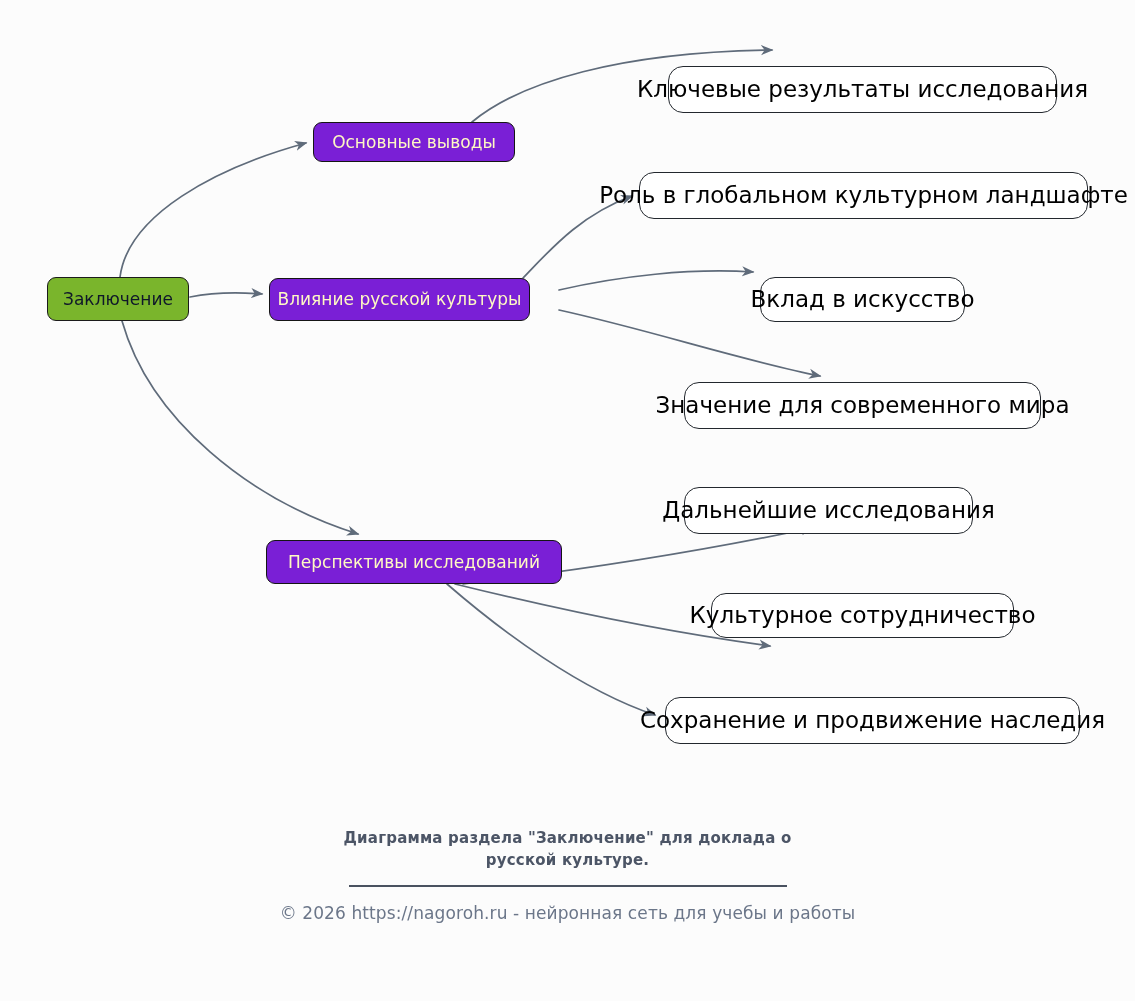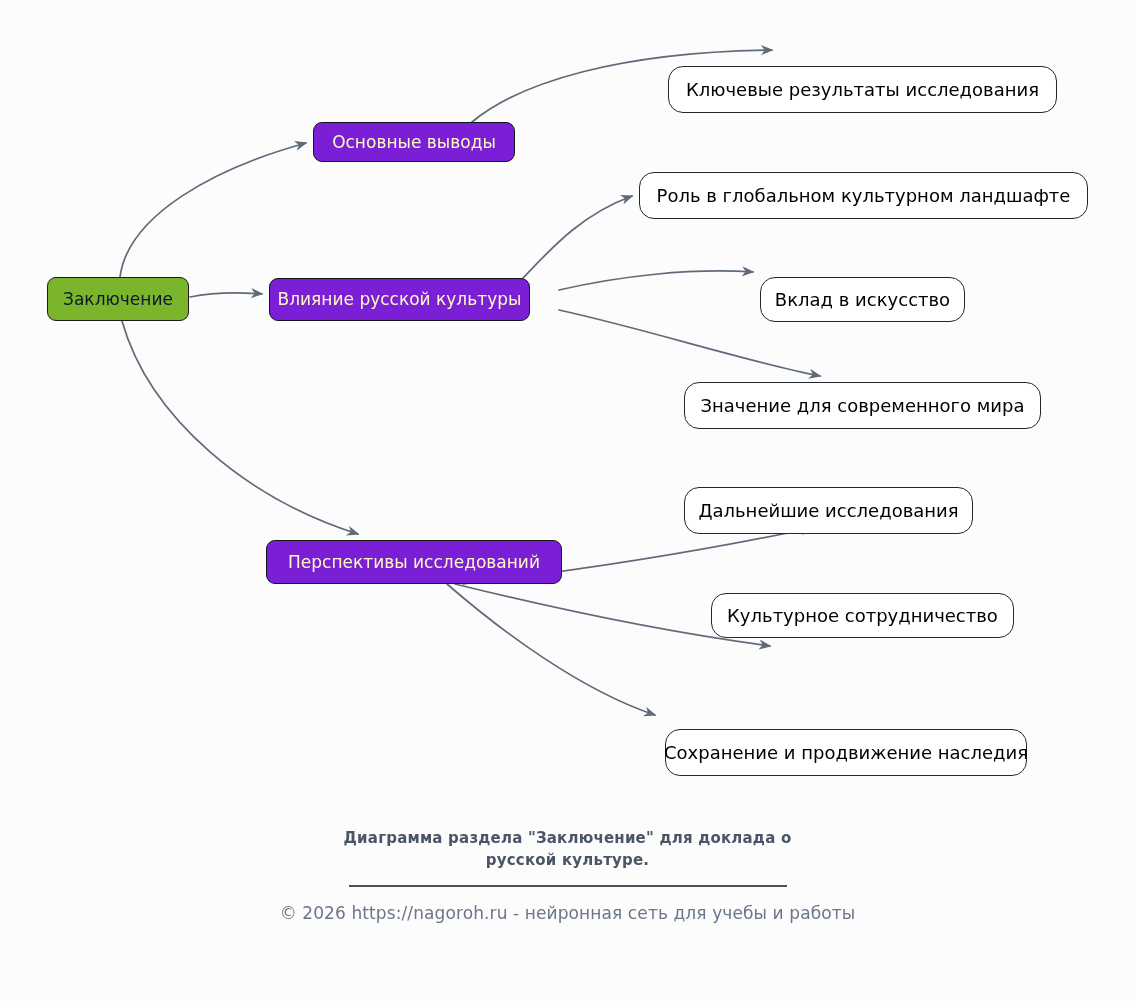--- a/index.html
+++ b/index.html
@@ -52,21 +52,21 @@
     border: 1.4px solid #151515;
     border-radius: 9px;
     color: #fef9c3;
     font-size: 17px;
   }
   .node-leaf {
     background: #ffffff;
     border: 1.6px solid #23282e;
     border-radius: 15px;
     color: #000000;
-    font-size: 18px;
+    font-size: 23px;
   }
   .caption-block {
     position: absolute;
     left: 0;
     top: 828px;
     width: 1135px;
     text-align: center;
   }
   .caption-text {
     font-family: "DejaVu Sans", "Liberation Sans", sans-serif;
@@ -145,21 +145,21 @@
       </div>
       <div class="node node-leaf" style="left: 684px; top: 382px; width: 357px; height: 47px;">
         <span class="node-label">Значение для современного мира</span>
       </div>
       <div class="node node-leaf" style="left: 684px; top: 487px; width: 289px; height: 47px;">
         <span class="node-label">Дальнейшие исследования</span>
       </div>
       <div class="node node-leaf" style="left: 711px; top: 593px; width: 303px; height: 45px;">
         <span class="node-label">Культурное сотрудничество</span>
       </div>
-      <div class="node node-leaf" style="left: 665px; top: 729px; width: 362px; height: 47px;">
+      <div class="node node-leaf" style="left: 665px; top: 697px; width: 415px; height: 47px;">
         <span class="node-label">Сохранение и продвижение наследия</span>
       </div>
     </div>
 
   <div class="caption-block">
     <div class="caption-text">
       <span>Диаграмма раздела "Заключение" для доклада о</span>
       <br>
       <span>русской культуре.</span>
     </div>

